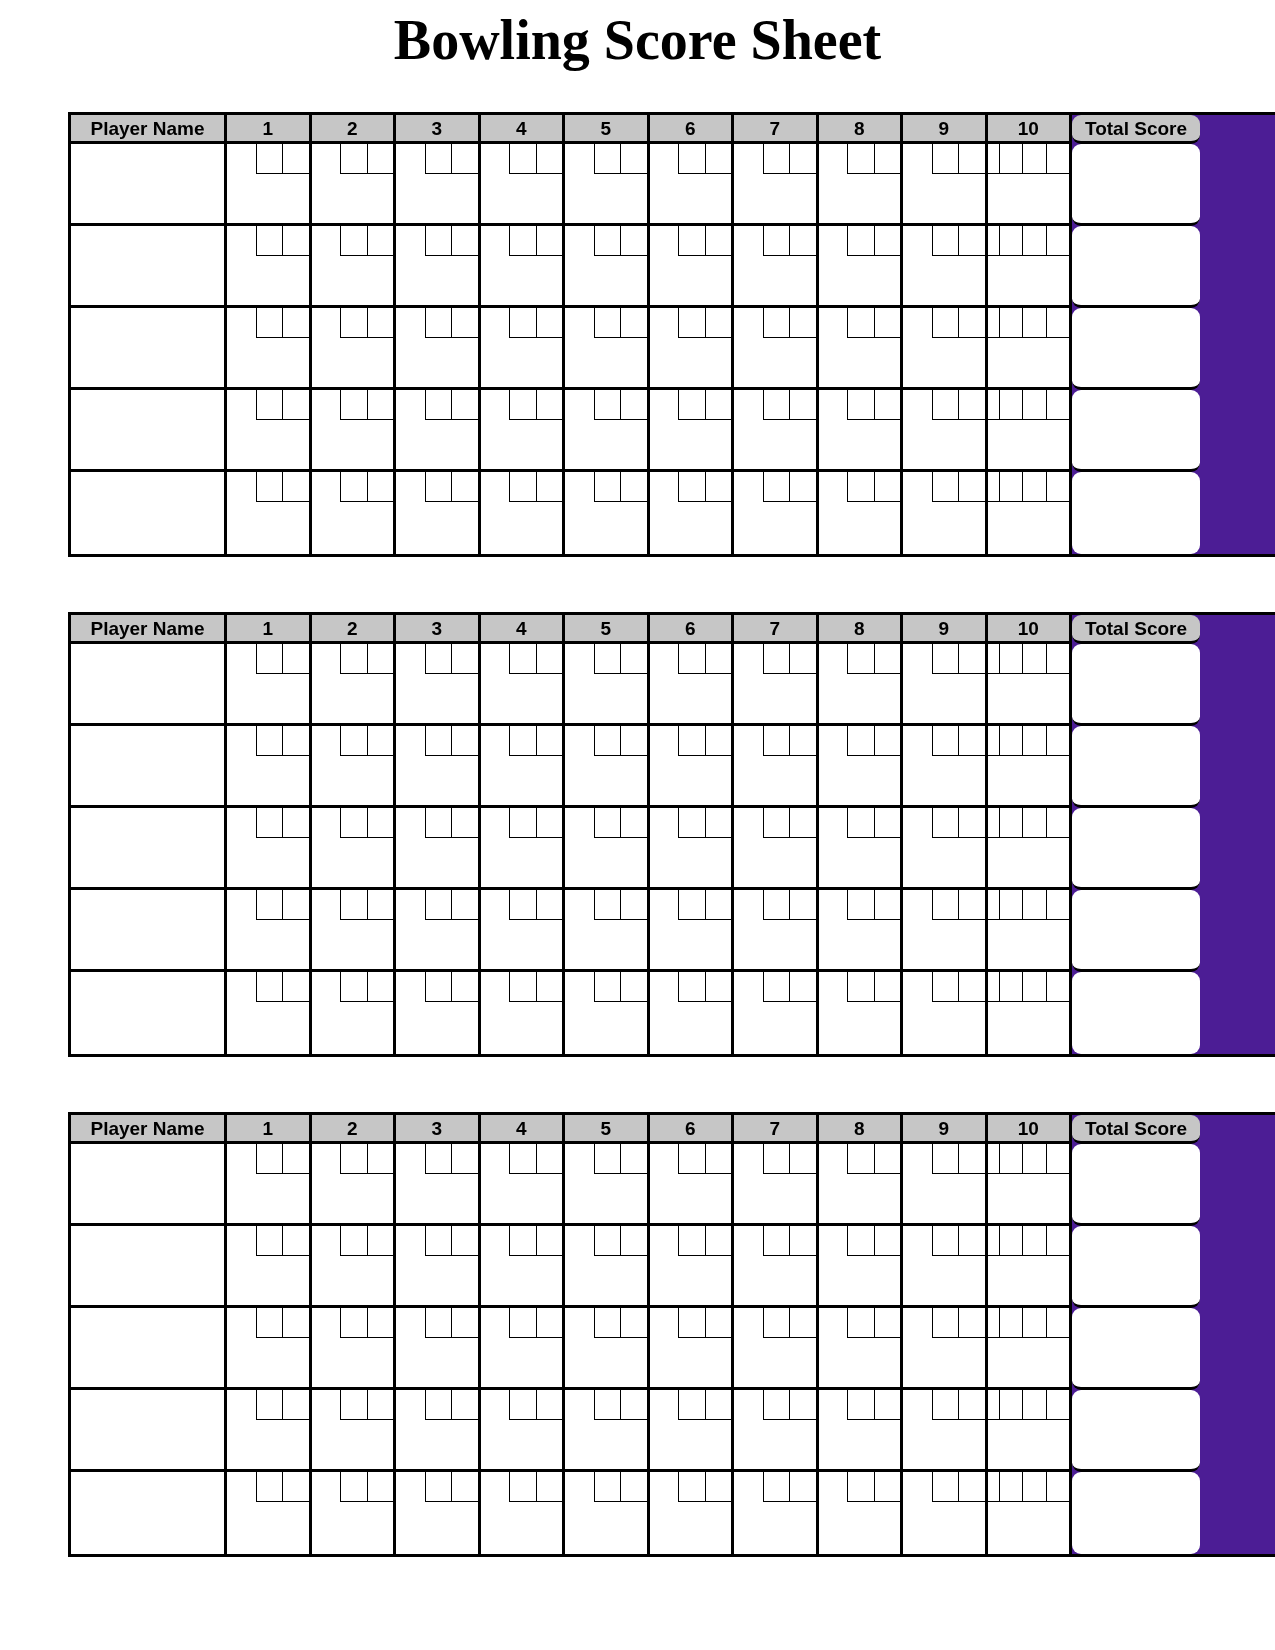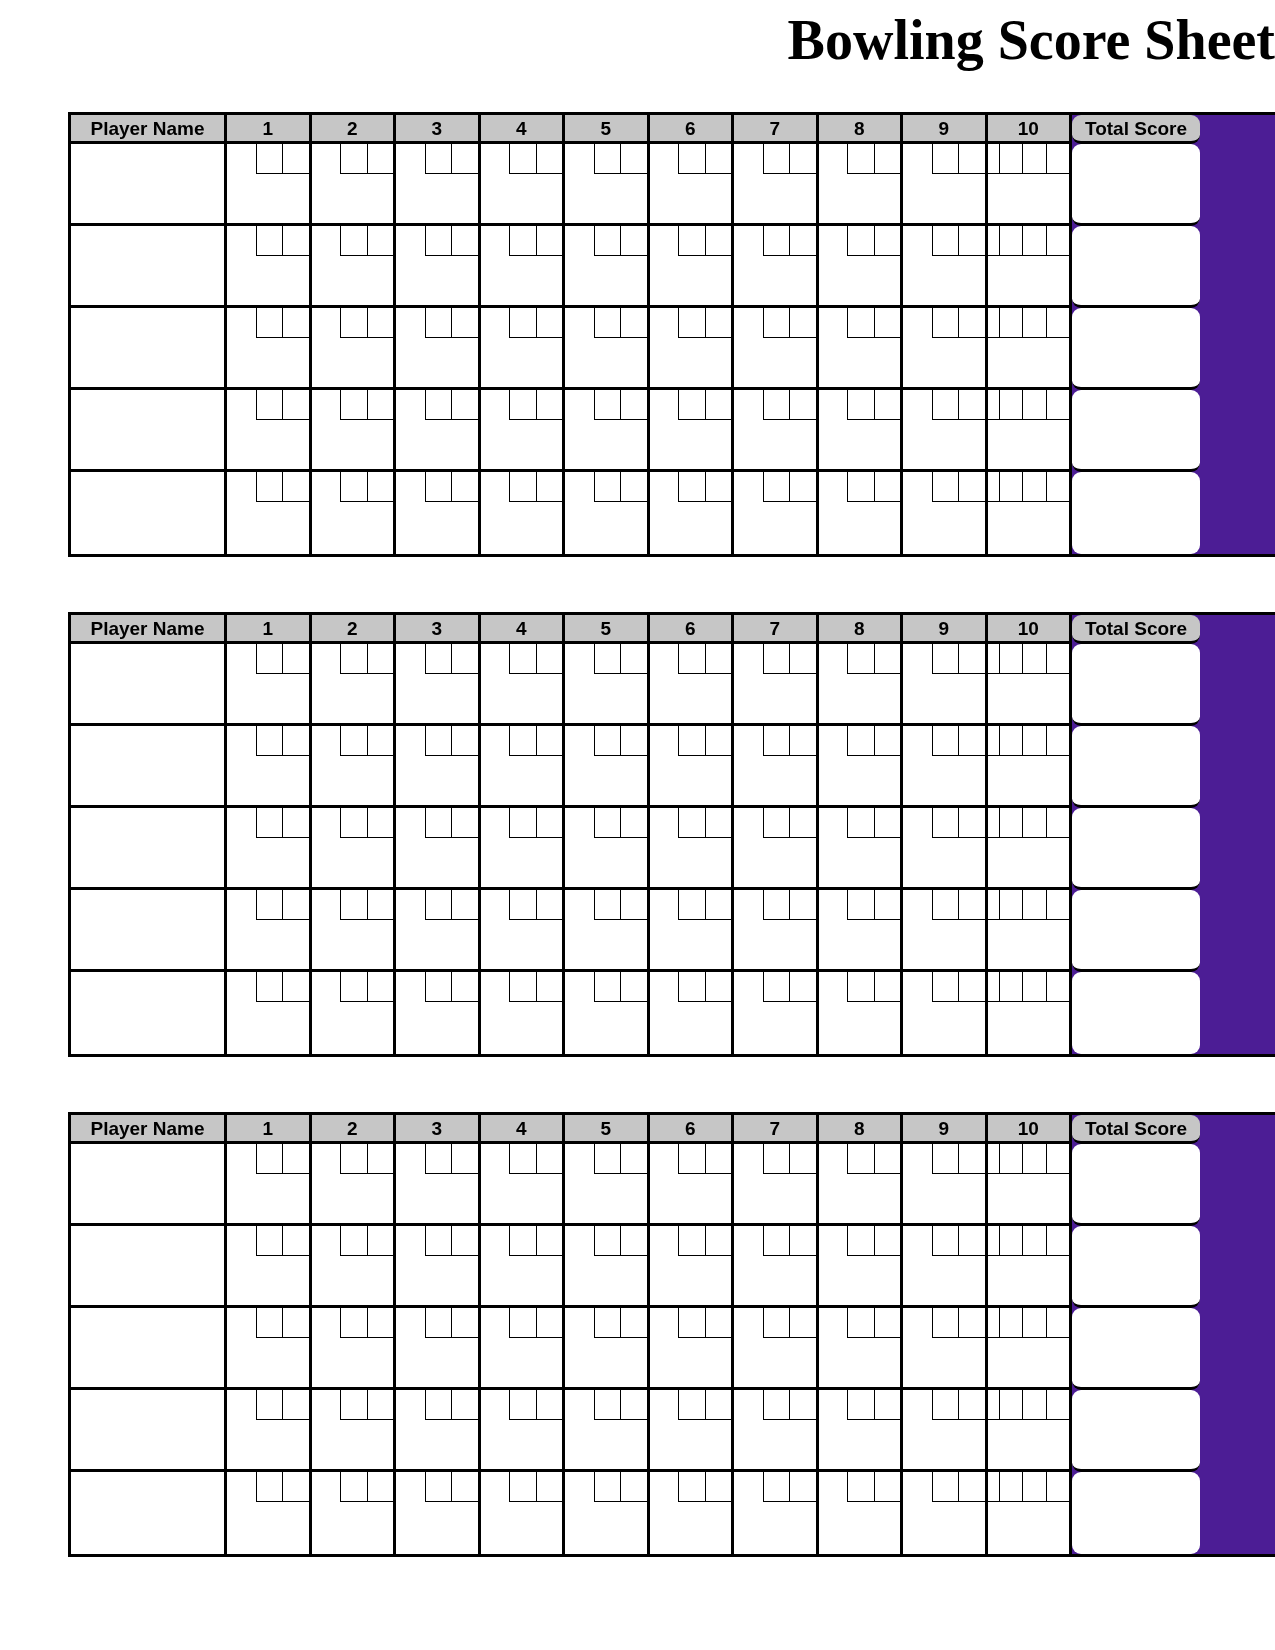--- a/index.html
+++ b/index.html
@@ -12,21 +12,21 @@
     font-family: "Liberation Sans", sans-serif;
     color: #000;
     overflow: hidden;
   }
   :root {
     --header-bg: #c6c6c6;
     --border-color: #000000;
   }
   .title {
     margin: 10px 0 0 0;
-    text-align: right;
+    text-align: center;
     font-family: "Liberation Serif", serif;
     font-weight: bold;
     font-size: 56px;
     line-height: 1.1;
     color: #000;
   }
   .tables-region {
     position: absolute;
     left: 68px;
     top: 112px;

